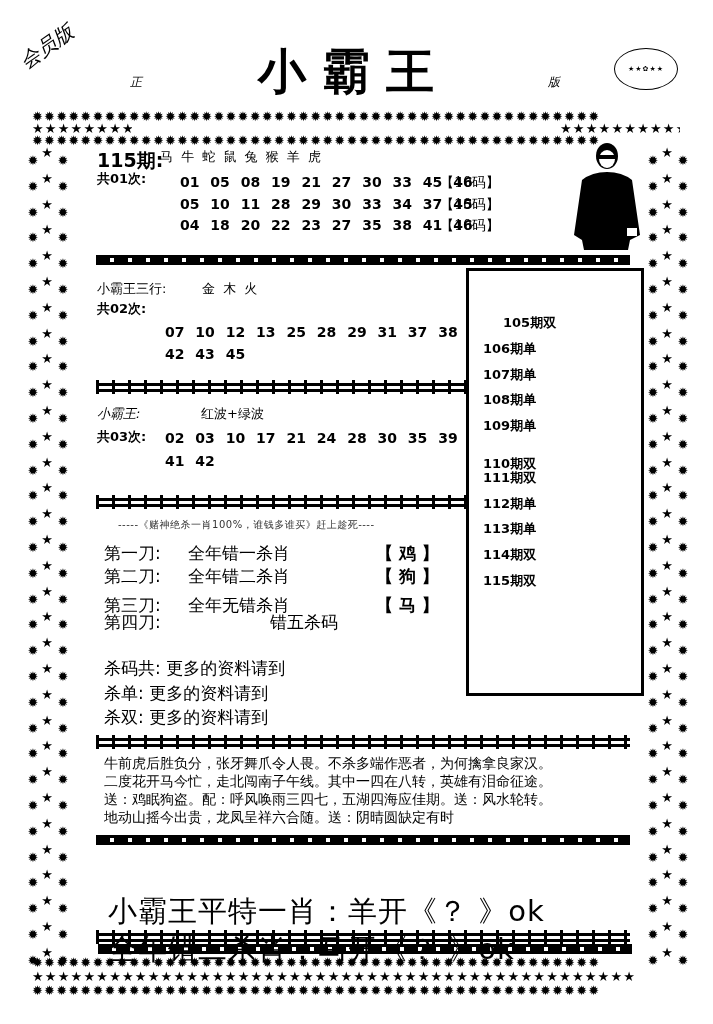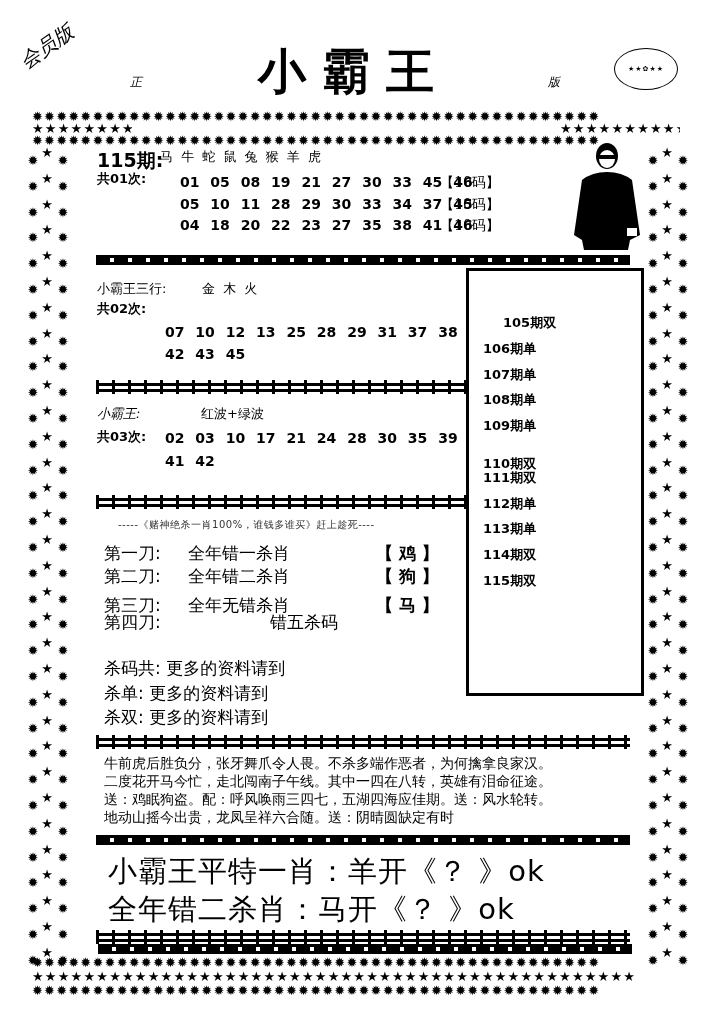--- a/index.html
+++ b/index.html
@@ -38,21 +38,21 @@
 
   .side-box { left:466px; top:268px; width:172px; height:422px; border:3px solid #000; border-right-color:#000; }
   .period { left:483px; font-size:13px; font-weight:bold; }
 
   .slogan { left:118px; top:518px; font-size:10px; color:#333; white-space:nowrap; letter-spacing:0.5px; }
   .knife { left:104px; font-size:17px; white-space:nowrap; }
   .knife .val { position:absolute; left:84px; }
   .knife .z { position:absolute; left:272px; font-weight:bold; }
   .kill { left:104px; font-size:17px; white-space:nowrap; }
   .verse { left:104px; font-size:14px; line-height:18px; white-space:nowrap; }
-  .big { left:108px; font-size:29px; white-space:nowrap; letter-spacing:1px; }
+  .big { left:108px; font-size:29px; white-space:nowrap; letter-spacing:1px;margin-top:40px; }
 </style>
 </head>
 <body>
 
 <div class="abs member-tag">会员版</div>
 <div class="abs zheng">正</div>
 <div class="abs main-title">小霸王</div>
 <div class="abs ban">版</div>
 <div class="abs stamp">★★✿★★</div>
 

